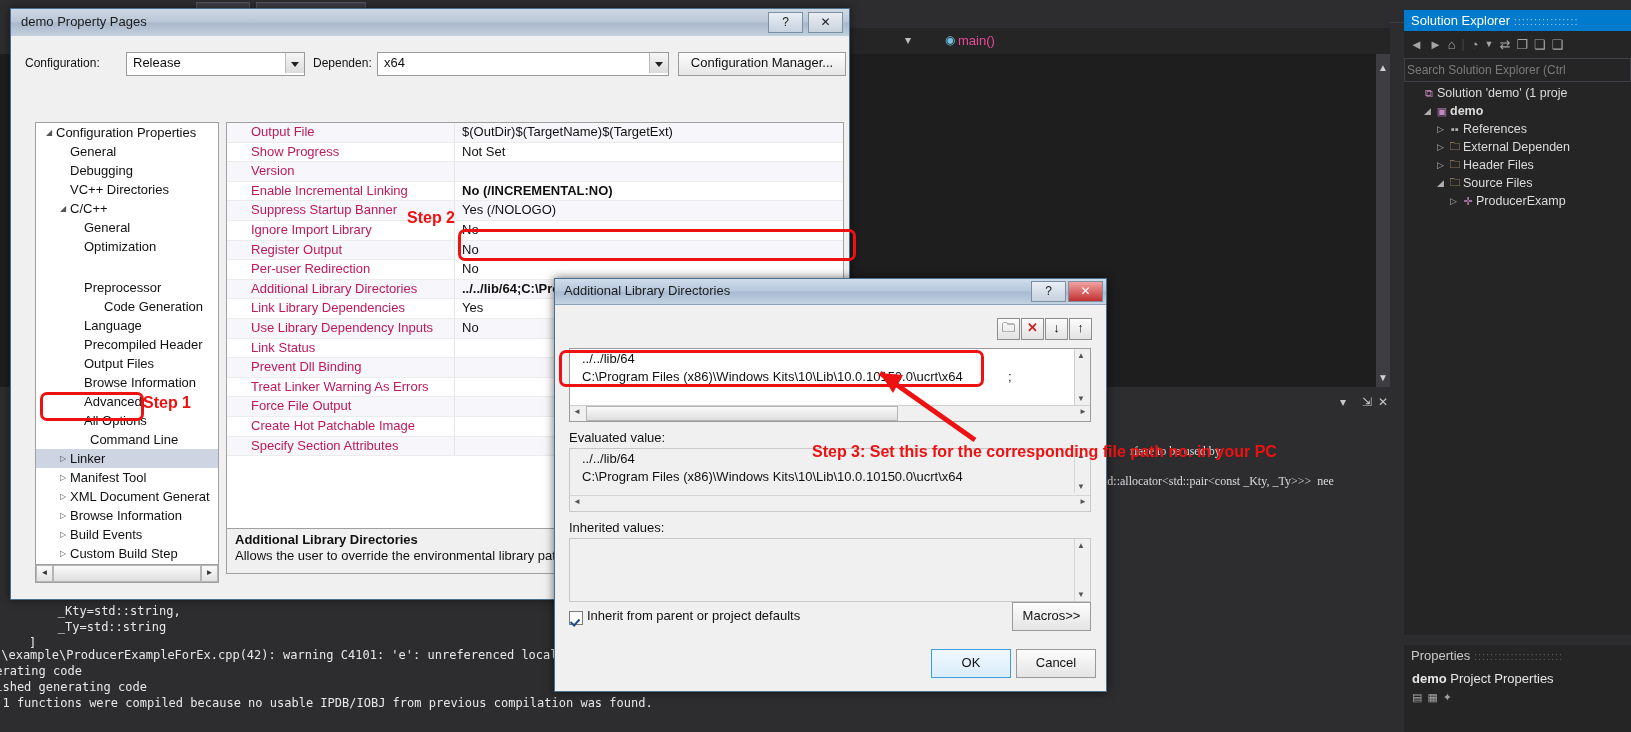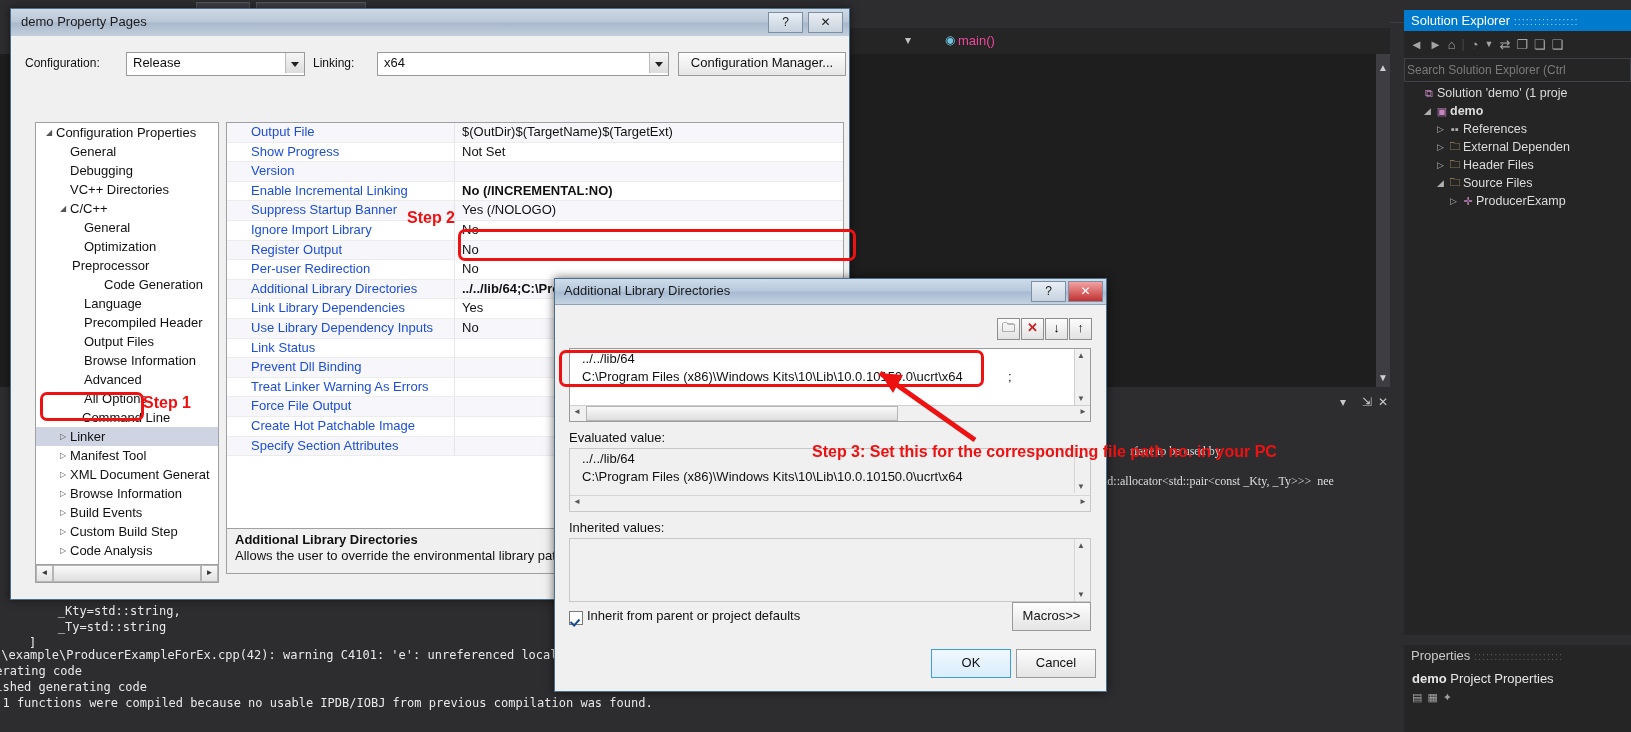--- a/index.html
+++ b/index.html
@@ -66,21 +66,21 @@
   .ptrow{height:19px;display:flex;align-items:center;font-size:13px;color:#111;white-space:nowrap;}
   .ptrow .arr{width:14px;flex:0 0 14px;text-align:center;font-size:8px;color:#555;}
   .ptrow.sel{background:#cfd4e3;}
   #treescroll{position:absolute;left:24px;top:528px;width:182px;height:17px;background:#f0f0f0;border:1px solid #a0a0a0;}
   .sb-arrow{position:absolute;top:0;width:15px;height:15px;background:linear-gradient(to bottom,#fafafa,#e2e2e2);
      border:1px solid #b5b5b5;font-size:8px;line-height:13px;text-align:center;color:#333;}
   .sb-thumb{position:absolute;background:linear-gradient(to bottom,#fafafa,#dedede);border:1px solid #b5b5b5;}
 
   #gridpanel{position:absolute;left:215px;top:86px;width:616px;height:405px;background:#fff;border:1px solid #a0a0a0;overflow:hidden;}
   .grow{position:relative;height:18.6px;display:flex;border-bottom:1px solid #ececec;}
-  .grow .gn{width:228px;flex:0 0 228px;padding-left:24px;font-size:13px;color:#1d4ed8;line-height:18.6px;
+  .grow .gn{width:228px;flex:0 0 228px;padding-left:24px;font-size:13px;color:#be185d;line-height:18.6px;
      border-right:1px solid #e6e6e6;box-sizing:border-box;white-space:nowrap;overflow:hidden;}
   .grow .gv{flex:1;padding-left:7px;font-size:13px;color:#111;line-height:18.6px;white-space:nowrap;overflow:hidden;}
   .grow .gv.b{font-weight:bold;}
   .grow.alt{background:#f7f7fb;}
 
   #descpanel{position:absolute;left:215px;top:492px;width:616px;height:44px;background:#f0f0f0;border:1px solid #a0a0a0;}
   #descpanel .dt{font-size:13px;font-weight:bold;color:#111;padding:3px 0 0 8px;}
   #descpanel .dd{font-size:13px;color:#111;padding:1px 0 0 8px;white-space:nowrap;overflow:hidden;}
 
   
@@ -236,21 +236,21 @@
   </div>
 
   <div class="body">
 
     <div class="cfgrow">
       <span class="lbl" style="position:absolute;left:0;top:4px;">Configuration:</span>
       <div class="combo" style="position:absolute;left:101px;top:0;width:177px;">
         <span class="val">Release</span>
         <span class="arrow"></span>
       </div>
-      <span class="lbl" style="position:absolute;left:288px;top:4px;">Linking:</span>
+      <span class="lbl" style="position:absolute;left:288px;top:4px;">Dependen:</span>
       <div class="combo" style="position:absolute;left:352px;top:0;width:290px;">
         <span class="val">x64</span>
         <span class="arrow"></span>
       </div>
       <div class="btn" style="position:absolute;left:653px;top:0;width:166px;height:22px;line-height:20px;">Configuration Manager...</div>
     </div>
 
     <div id="treepanel">
         <div class="ptrow" style="padding-left: 6px;">
           <span class="arr">◢</span>
@@ -273,21 +273,21 @@
           <span>C/C++</span>
         </div>
         <div class="ptrow" style="padding-left: 34px;">
           <span class="arr"></span>
           <span>General</span>
         </div>
         <div class="ptrow" style="padding-left: 34px;">
           <span class="arr"></span>
           <span>Optimization</span>
         </div>
-        <div class="ptrow" style="padding-left: 22px;">
+        <div class="ptrow" style="padding-left: 34px; margin-top: 22px;">
           <span class="arr"></span>
           <span>Preprocessor</span>
         </div>
         <div class="ptrow" style="padding-left: 54px;">
           <span class="arr"></span>
           <span>Code Generation</span>
         </div>
         <div class="ptrow" style="padding-left: 34px;">
           <span class="arr"></span>
           <span>Language</span>
@@ -305,21 +305,21 @@
           <span>Browse Information</span>
         </div>
         <div class="ptrow" style="padding-left: 34px;">
           <span class="arr"></span>
           <span>Advanced</span>
         </div>
         <div class="ptrow" style="padding-left: 34px;">
           <span class="arr"></span>
           <span>All Options</span>
         </div>
-        <div class="ptrow" style="padding-left: 32px;">
+        <div class="ptrow" style="padding-left: 40px;">
           <span class="arr"></span>
           <span>Command Line</span>
         </div>
         <div class="ptrow sel" style="padding-left: 20px;">
           <span class="arr">▷</span>
           <span>Linker</span>
         </div>
         <div class="ptrow" style="padding-left: 20px;">
           <span class="arr">▷</span>
           <span>Manifest Tool</span>

